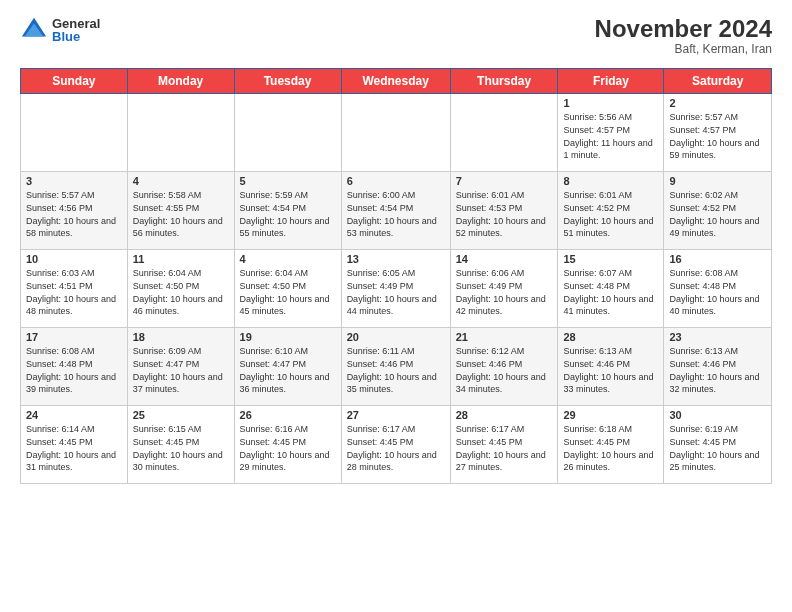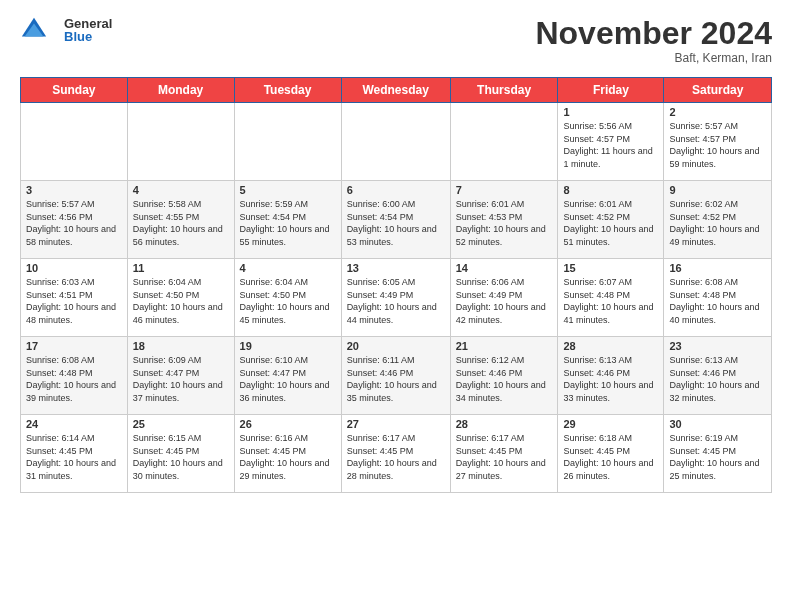--- a/index.html
+++ b/index.html
@@ -2,28 +2,28 @@
 <html><head>
   <meta charset="utf-8">
   <style>
     * { box-sizing: border-box; margin: 0; padding: 0; }
     body { font-family: Arial, sans-serif; background: #fff; width: 792px; height: 612px; overflow: hidden; }
     
     .page { width: 792px; min-height: 612px; padding: 16px 20px; }
     
     .header { display: flex; justify-content: space-between; align-items: flex-start; margin-bottom: 12px; }
     
-    .logo { display: flex; align-items: center; gap: 16px; }
+    .logo { display: flex; align-items: center; gap: 4px; }
     .logo-text { display: flex; flex-direction: column; line-height: 1; }
     .logo-general { font-size: 13px; font-weight: bold; color: #333; }
     .logo-blue { font-size: 13px; font-weight: bold; color: #1a6bbf; }
     .logo-icon { width: 28px; height: 28px; }
     
     .title-section { text-align: right; }
-    .main-title { font-size: 32px; font-weight: bold; color: #333; line-height: 1.1; }
+    .main-title { font-size: 24px; font-weight: bold; color: #333; line-height: 1.1; }
     .subtitle { font-size: 12px; color: #555; }
     
     .calendar { width: 100%; border-collapse: collapse; border: 1px solid #ccc; }
     
     .calendar th {
       background-color: #ef4444;
       color: white;
       text-align: center;
       padding: 5px 4px;
       font-size: 12px;

